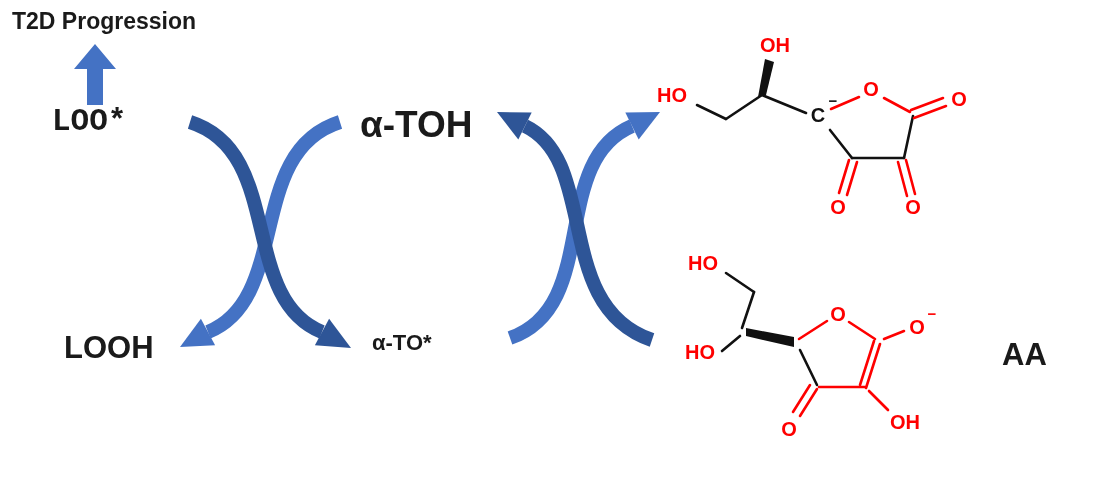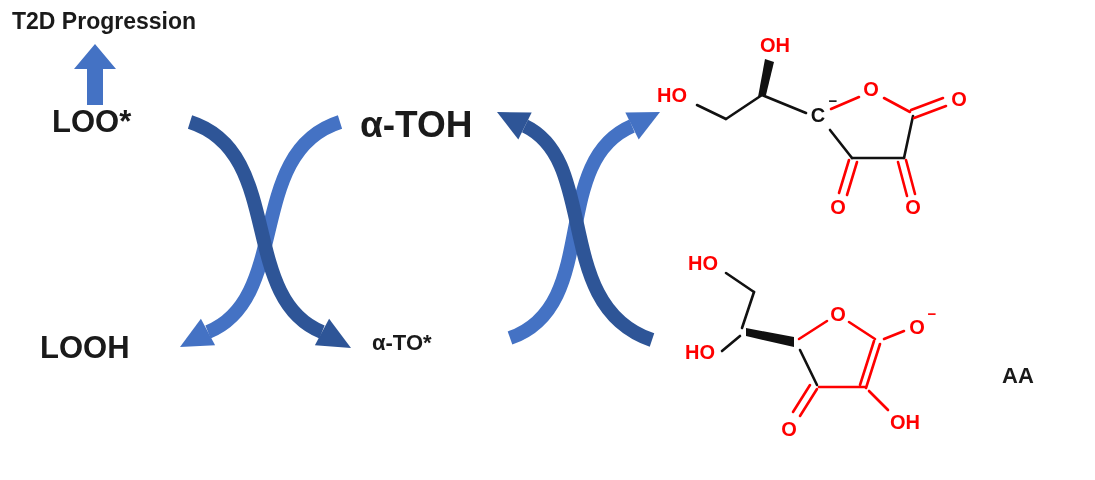--- a/index.html
+++ b/index.html
@@ -11,26 +11,26 @@
     overflow: hidden;
   }
   .stage { position: absolute; left: 0; top: 0; width: 1095px; height: 454px; }
   .lbl {
     position: absolute;
     font-weight: 700;
     color: var(--ink, #1a1a1a);
     white-space: nowrap;
   }
   .lbl-progression { font-size: 23px; left: 12px; top: 8px; }
-  .lbl-loo  { font-size: 31px; left: 52px;  top: 104px; }
-  .lbl-looh { font-size: 31px; left: 40px;  top: 330px; }
+  .lbl-loo  { font-size: 31px; left: 52px;  top: 104px; font-family: Liberation Mono, monospace; }
+  .lbl-looh { font-size: 31px; left: 64px;  top: 330px; }
   .lbl-atoh { font-size: 37px; left: 360px; top: 104px; }
   .lbl-ato  { font-size: 22px; left: 372px; top: 330px; }
   .lbl-dha  { font-size: 31px; left: 996px; top: 112px; }
-  .lbl-aa   { font-size: 22px; left: 1002px; top: 363px; }
+  .lbl-aa   { font-size: 31px; left: 1002px; top: 337px; }
 
   svg { position: absolute; left: 0; top: 0; }
   svg text { font-family: "Liberation Sans", sans-serif; font-weight: 700; }
   .atom        { font-size: 20px; fill: var(--red, #f00); text-anchor: middle; }
   .atom-black  { font-size: 20px; fill: #111; text-anchor: middle; }
   .charge      { font-size: 15px; text-anchor: middle; }
   .charge-red  { fill: var(--red, #f00); }
   .charge-black{ fill: #111; }
 
   .bond     { stroke: #111; stroke-width: 2.6; fill: none; stroke-linecap: round; }

